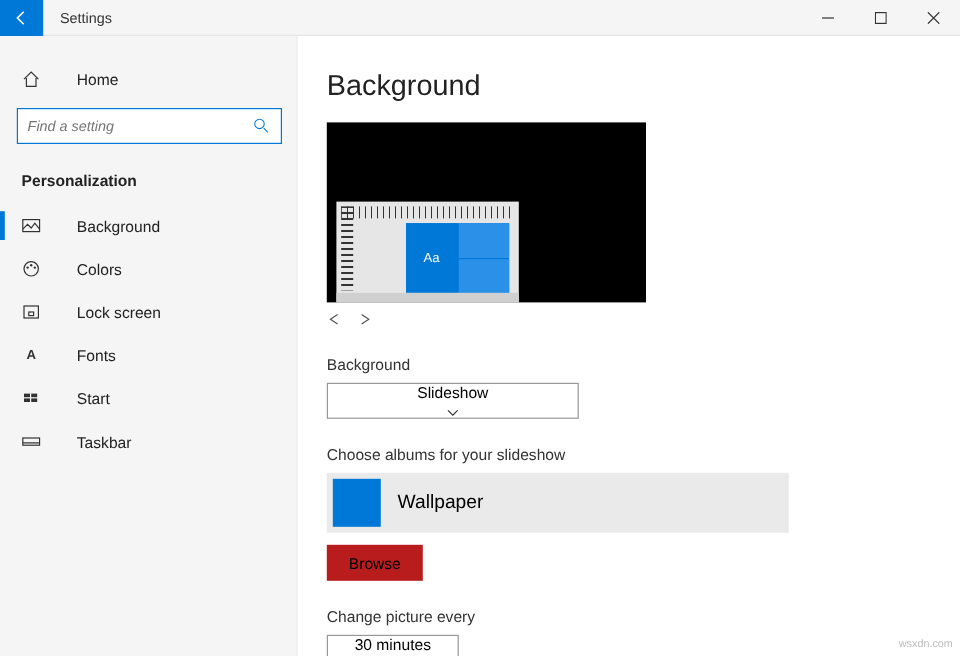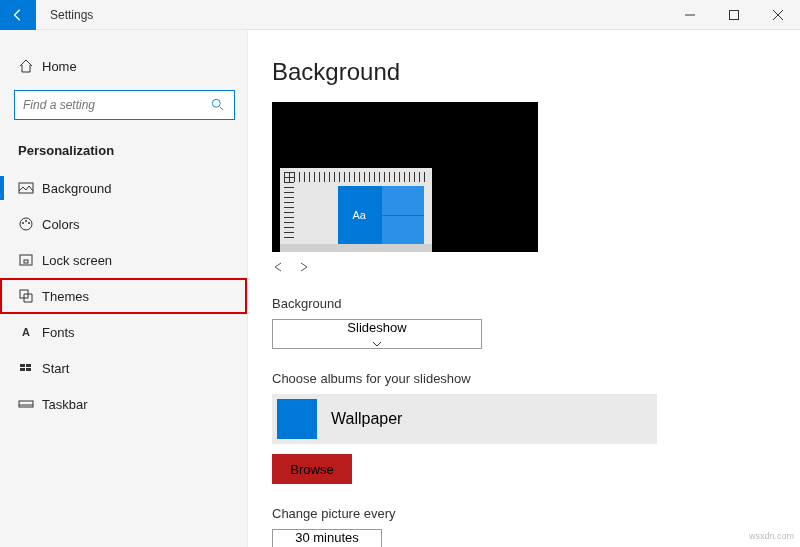--- a/index.html
+++ b/index.html
@@ -8,21 +8,21 @@
     .titlebar { height: 30px; display: flex; align-items: center; background: #f5f5f5; border-bottom: 1px solid #e5e5e5; }
     .back-btn { width: 36px; height: 30px; display: flex; align-items: center; justify-content: center; background: #0078d7; color: #fff; cursor: pointer; }
     .title-text { margin-left: 14px; font-size: 12px; color: #333; }
     .win-controls { margin-left: auto; display: flex; }
     .win-btn { width: 44px; height: 30px; display: flex; align-items: center; justify-content: center; cursor: pointer; }
     .win-btn svg { width: 10px; height: 10px; }
     
     .content { display: flex; height: calc(100% - 30px); }
     
     .sidebar { width: 248px; background: #f5f5f5; padding-top: 18px; border-right: 1px solid #ededed; }
-    .sidebar-row { display: flex; align-items: center; height: 36px; padding-left: 18px; gap: 8px; cursor: pointer; font-size: 13px; color: #222; position: relative; }
+    .sidebar-row { display: flex; align-items: center; height: 36px; padding-left: 18px; gap: 30px; cursor: pointer; font-size: 13px; color: #222; position: relative; }
     .sidebar-row.home { margin-bottom: 6px; }
     .sidebar-row.cat-header { font-weight: 600; cursor: default; height: 32px; margin-bottom: 4px; }
     .sidebar-row.active::before { content: ""; position: absolute; left: 0; top: 6px; bottom: 6px; width: 4px; background: #0078d7; }
     .sidebar-row.highlighted { border: 2px solid #d40000; padding-left: 16px; }
     
     .search-wrap { margin: 0 12px 14px 14px; }
     .search-box { width: 100%; height: 30px; border: 1px solid #0078d7; display: flex; align-items: center; padding: 0 8px; background: #fff; }
     .search-input { flex: 1; border: none; outline: none; font-size: 12px; color: #701a75; font-style: italic; background: transparent; }
     
     .icon-slot { width: 16px; height: 16px; display: flex; align-items: center; justify-content: center; color: #333; flex-shrink: 0; }
@@ -128,29 +128,20 @@
     </div>
     <div class="sidebar-row">
       <span class="icon-slot">
           <svg width="16" height="16" viewBox="0 0 16 16">
             <rect x="2" y="3" width="12" height="10" stroke="#333" fill="none"></rect>
             <rect x="6" y="8" width="4" height="3" stroke="#333" fill="none"></rect>
           </svg>
         </span>
       <span>Lock screen</span>
     </div>
-    <div class="sidebar-row highlighted">
-      <span class="icon-slot">
-          <svg width="16" height="16" viewBox="0 0 16 16">
-            <rect x="2" y="2" width="8" height="8" stroke="#333" fill="none"></rect>
-            <path d="M6 6 h8 v8 h-8 z" stroke="#333" fill="none"></path>
-          </svg>
-        </span>
-      <span>Themes</span>
-    </div>
     <div class="sidebar-row">
       <span class="icon-slot">
           <span style="font-size:11px;font-weight:600">A</span>
         </span>
       <span>Fonts</span>
     </div>
     <div class="sidebar-row">
       <span class="icon-slot">
           <svg width="16" height="16" viewBox="0 0 16 16">
             <rect x="2" y="4" width="5" height="3" fill="#333"></rect>

